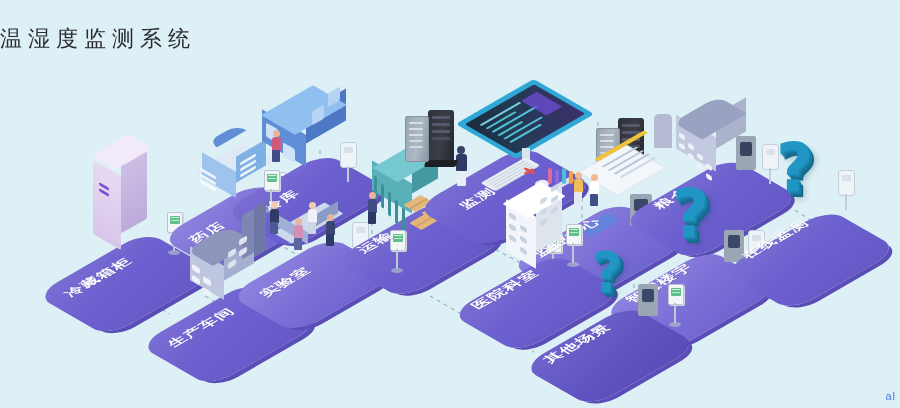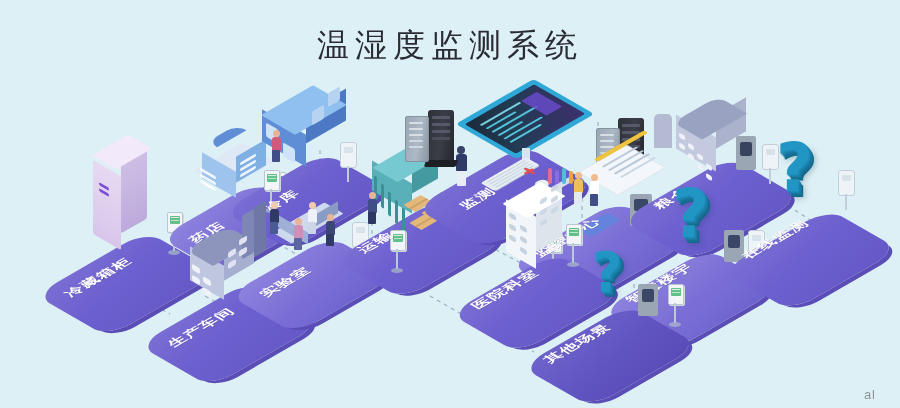--- a/index.html
+++ b/index.html
@@ -6,22 +6,22 @@
   body{
     width:900px;height:408px;overflow:hidden;
     background:#ddf0f5;
     font-family:"Liberation Sans","DejaVu Sans",sans-serif;
     position:relative;
   }
   .stage{position:absolute;inset:0;}
 
   
   .title{
-    position:absolute;left:0;top:24px;width:900px;text-align:center;
-    font-size:32px;letter-spacing:6px;color:#2b2b33;font-weight:500;
+    position:absolute;left:0;top:24px;width:900px;text-align:left;
+    font-size:22px;letter-spacing:6px;color:#2b2b33;font-weight:500;
     font-family:Liberation Sans, sans-serif;
   }
 
   
   .net{position:absolute;left:0;top:0;width:900px;height:408px;}
 
   
   .node{position:absolute;}
   .plat{
     position:absolute;left:0;top:0;
@@ -164,21 +164,21 @@
   .person{position:absolute;}
   .person .head{position:absolute;width:7px;height:7px;border-radius:50%;}
   .person .torso{position:absolute;width:9px;height:14px;border-radius:3px 3px 1px 1px;}
   .person .legs{position:absolute;width:8px;height:12px;border-radius:1px;}
 
   
   .carton{position:absolute;background:#e3b87a;border-radius:1px;}
   .carton:after{content:"";position:absolute;left:0;right:0;top:45%;height:2px;background:#caa065;}
 
   .wm{
-    position:absolute;right:24px;bottom:6px;color:#737373;font-size:13px;opacity:.75;
+    position:absolute;right:4px;bottom:6px;color:#1d4ed8;font-size:11px;opacity:.75;
     letter-spacing:1px;
   }
 </style>
 </head>
 <body style="background: rgb(221, 240, 245);">
 
 <div class="stage">
 
   <div class="title">温湿度监测系统</div>
 

